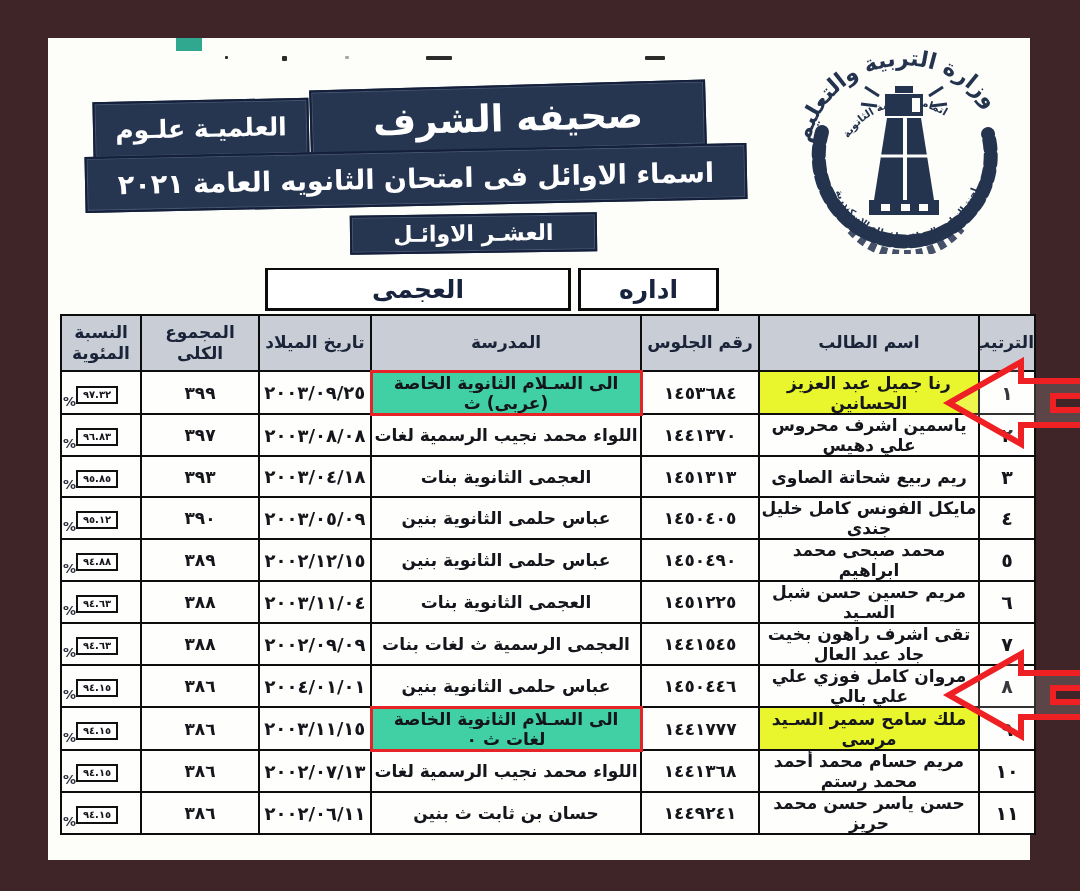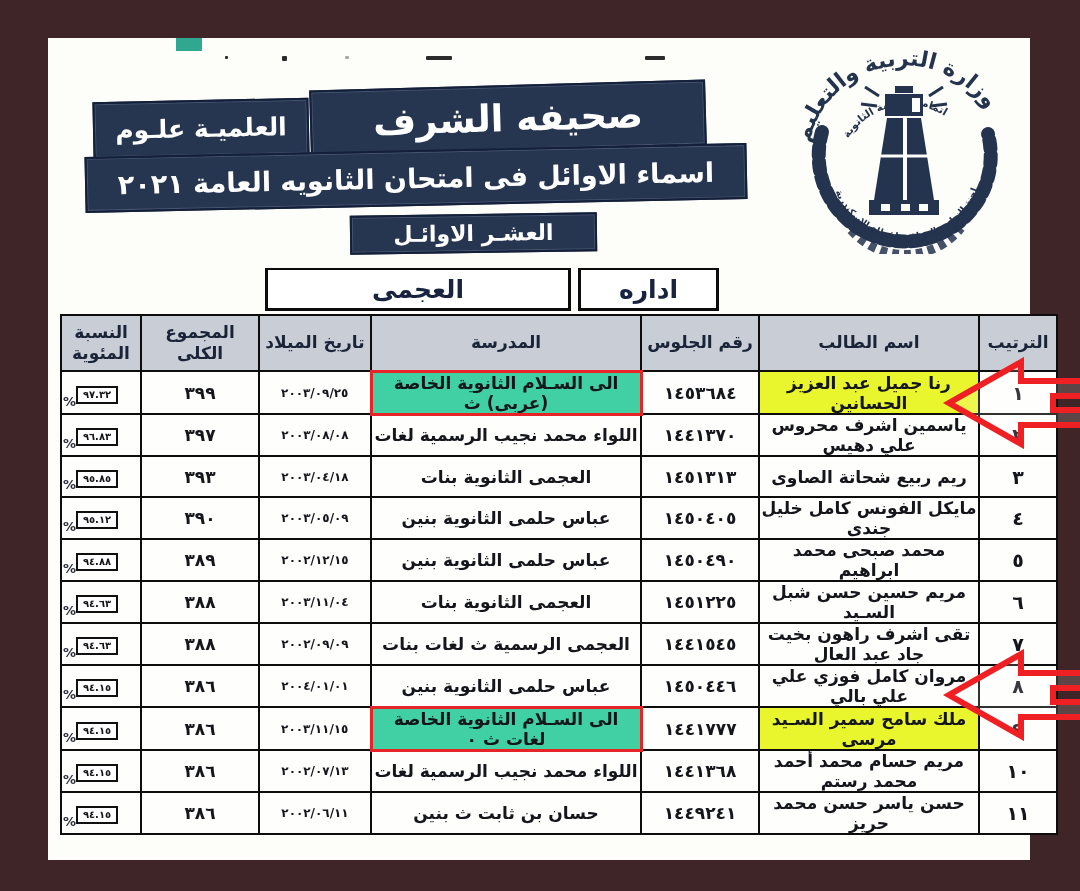--- a/index.html
+++ b/index.html
@@ -26,28 +26,28 @@
   .region-agamy { left:217px; width:306px; height:43px; }
   .region-edara { left:530px; width:141px; height:43px; }
 
   .logo { position:absolute; left:740px; top:-4px; width:232px; height:220px; }
 
   
   table.results { position:absolute; left:12px; top:276px; width:960px; border-collapse:collapse; table-layout:fixed; direction:rtl; }
   .results th, .results td { border:2.5px solid #0d0d0d; font-weight:bold; color:#14161c; text-align:center; overflow:hidden; }
   .results th { background:#c9cdd6; height:56px; font-size:17px; color:#1a2438; line-height:1.25; }
   .results td { height:41px; font-size:17px; background:#fefefc; }
-  .col-rank  { width:78px; }
+  .col-rank  { width:56px; }
   .col-name  { width:220px; }
   .col-seat  { width:118px; font-size:18px; }
   .col-school{ width:270px; font-size:16px; }
   .col-birth { width:112px;  }
   .col-total { width:118px;  font-size:18px; }
   .col-pct   { width:80px;  position:relative; }
-  td.col-birth { font-size:12px; }
+  td.col-birth { font-size:18px; }
   td.col-rank  { font-size:19px; }
 
   .hl-name   { background:#e9f52d !important; }
   .hl-school { background:#41cfa4 !important; border:3.5px solid #e62428 !important; }
 
   .pct-box { display:inline-block; border:2.2px solid #101010; padding:1px 5px 2px 5px; font-size:10px; background:#fff; margin-right:8px; }
   .pct-sym { position:absolute; left:1px; bottom:4px; font-size:13px; color:#2b2f3a; }
 
   .arrow { position:absolute; width:152px; height:92px; }
   .arrow1 { left:933px; top:357px; }

